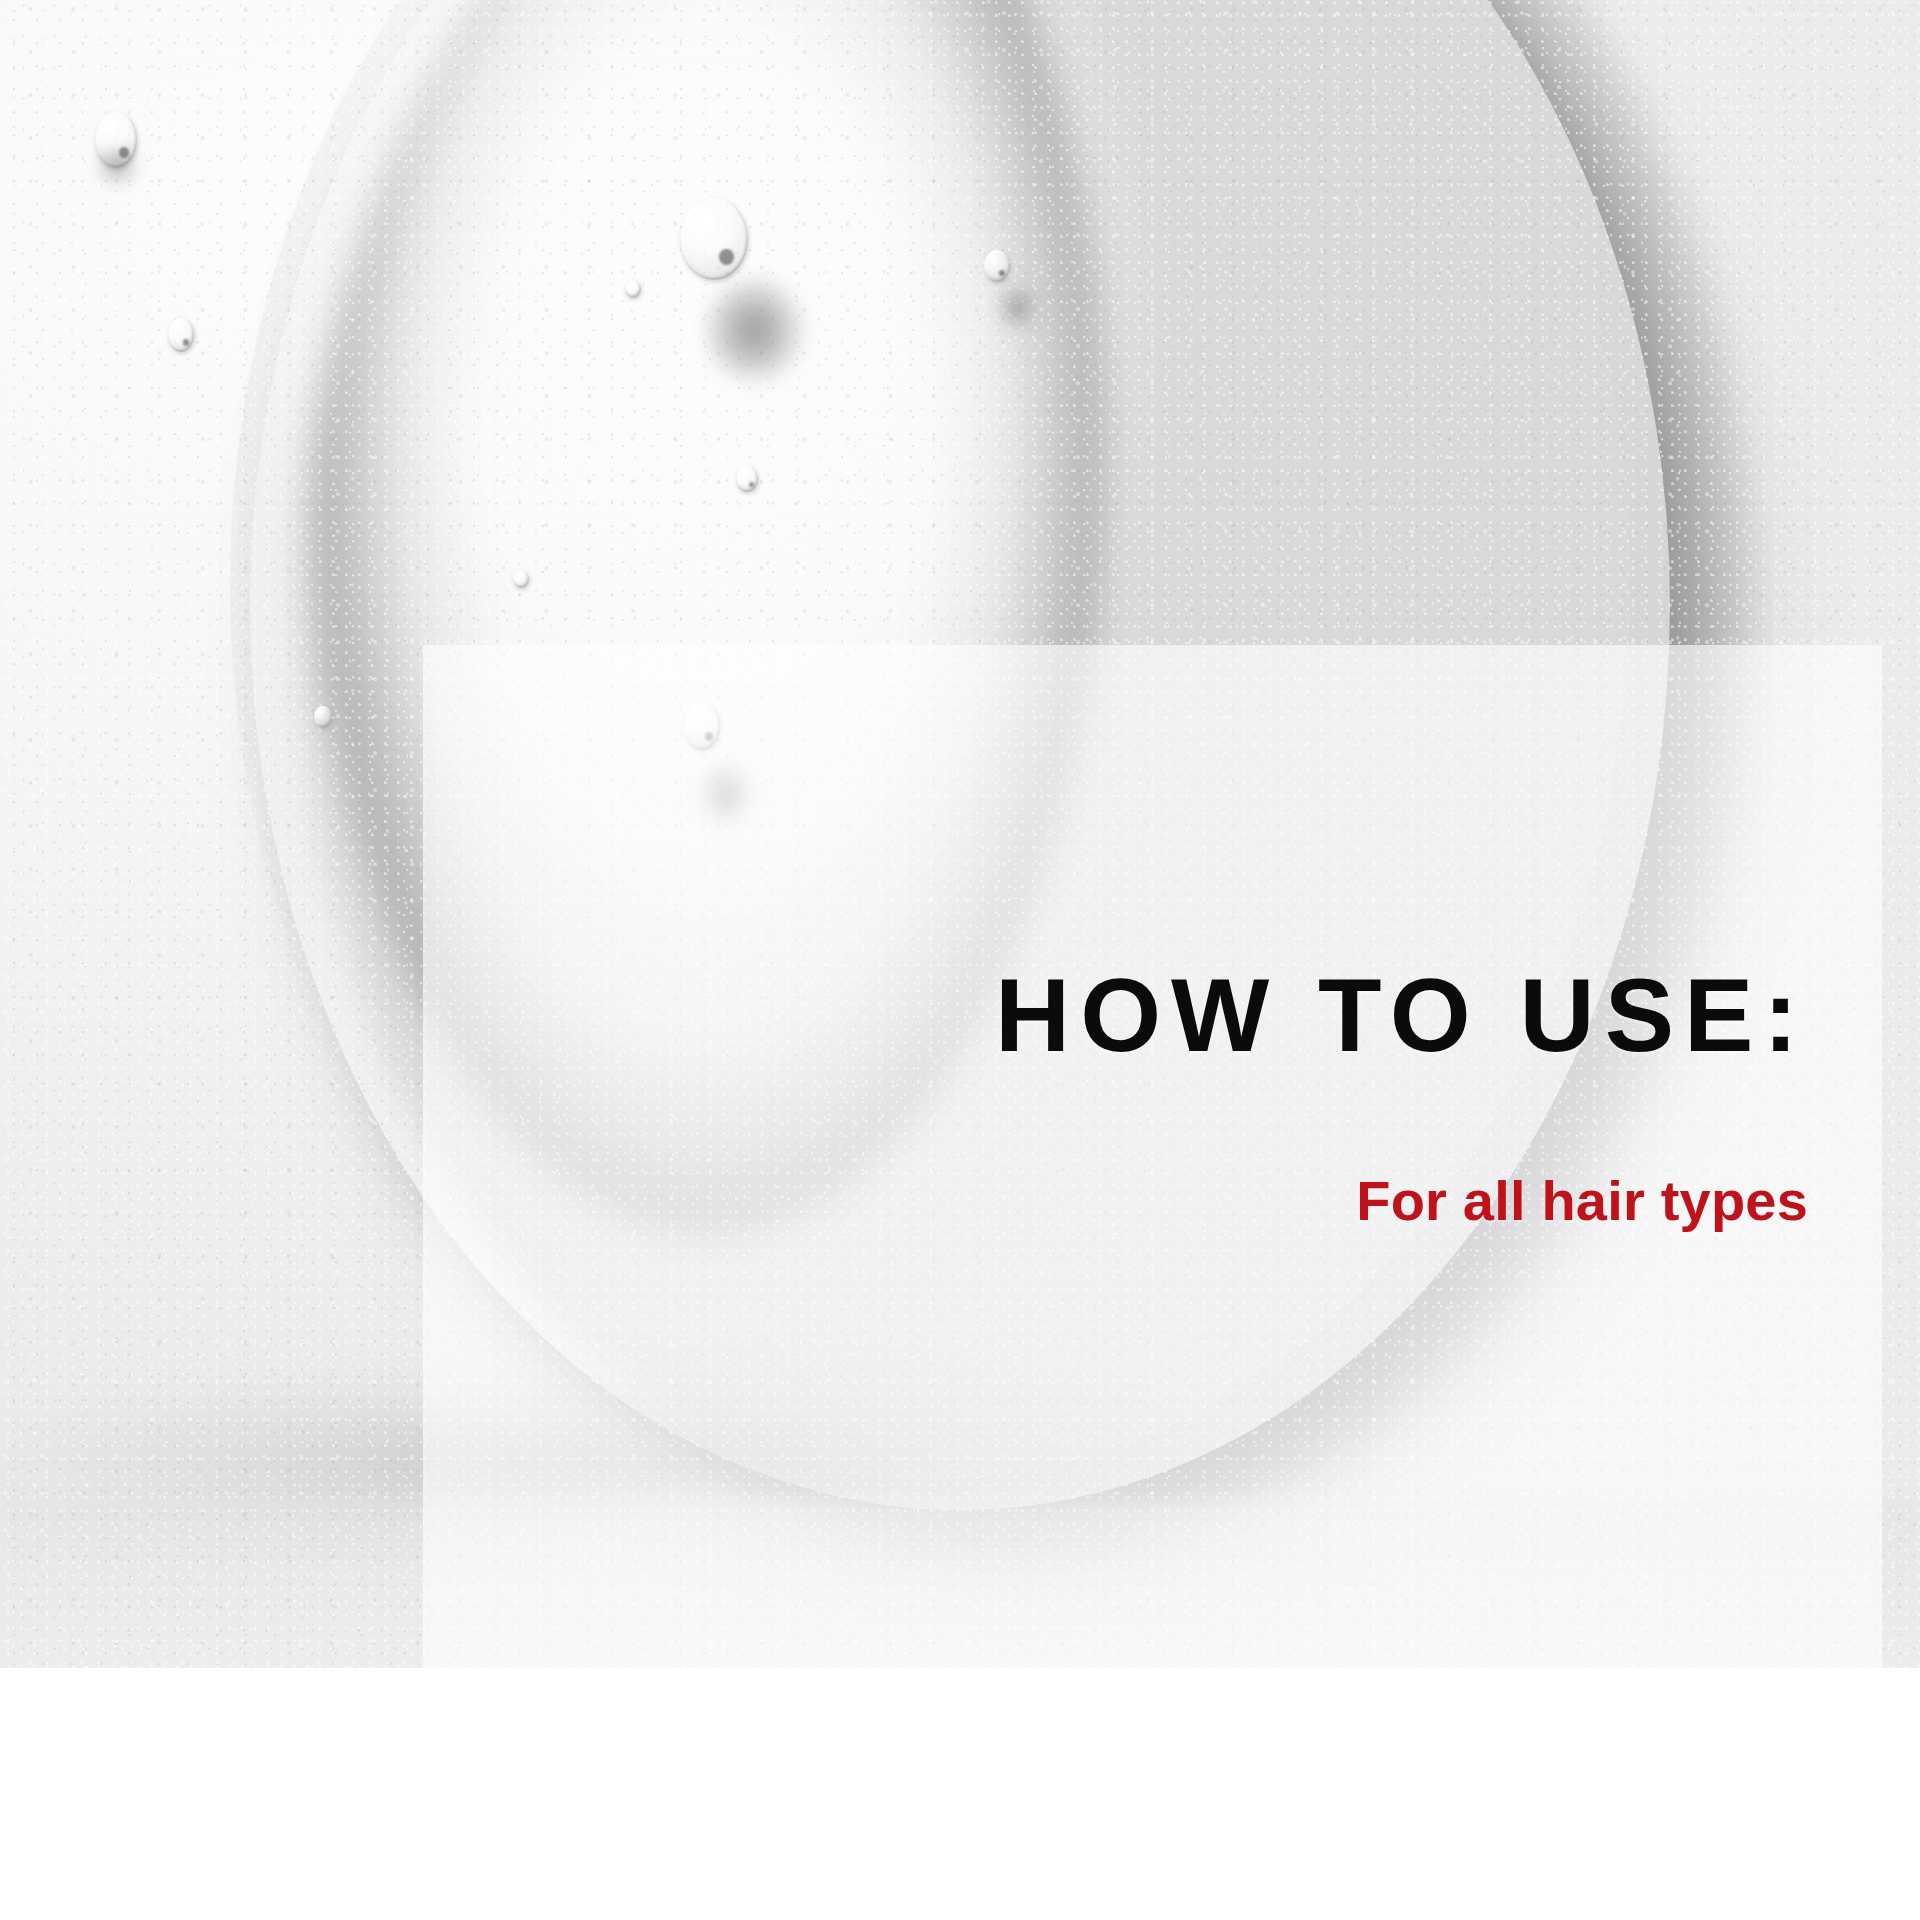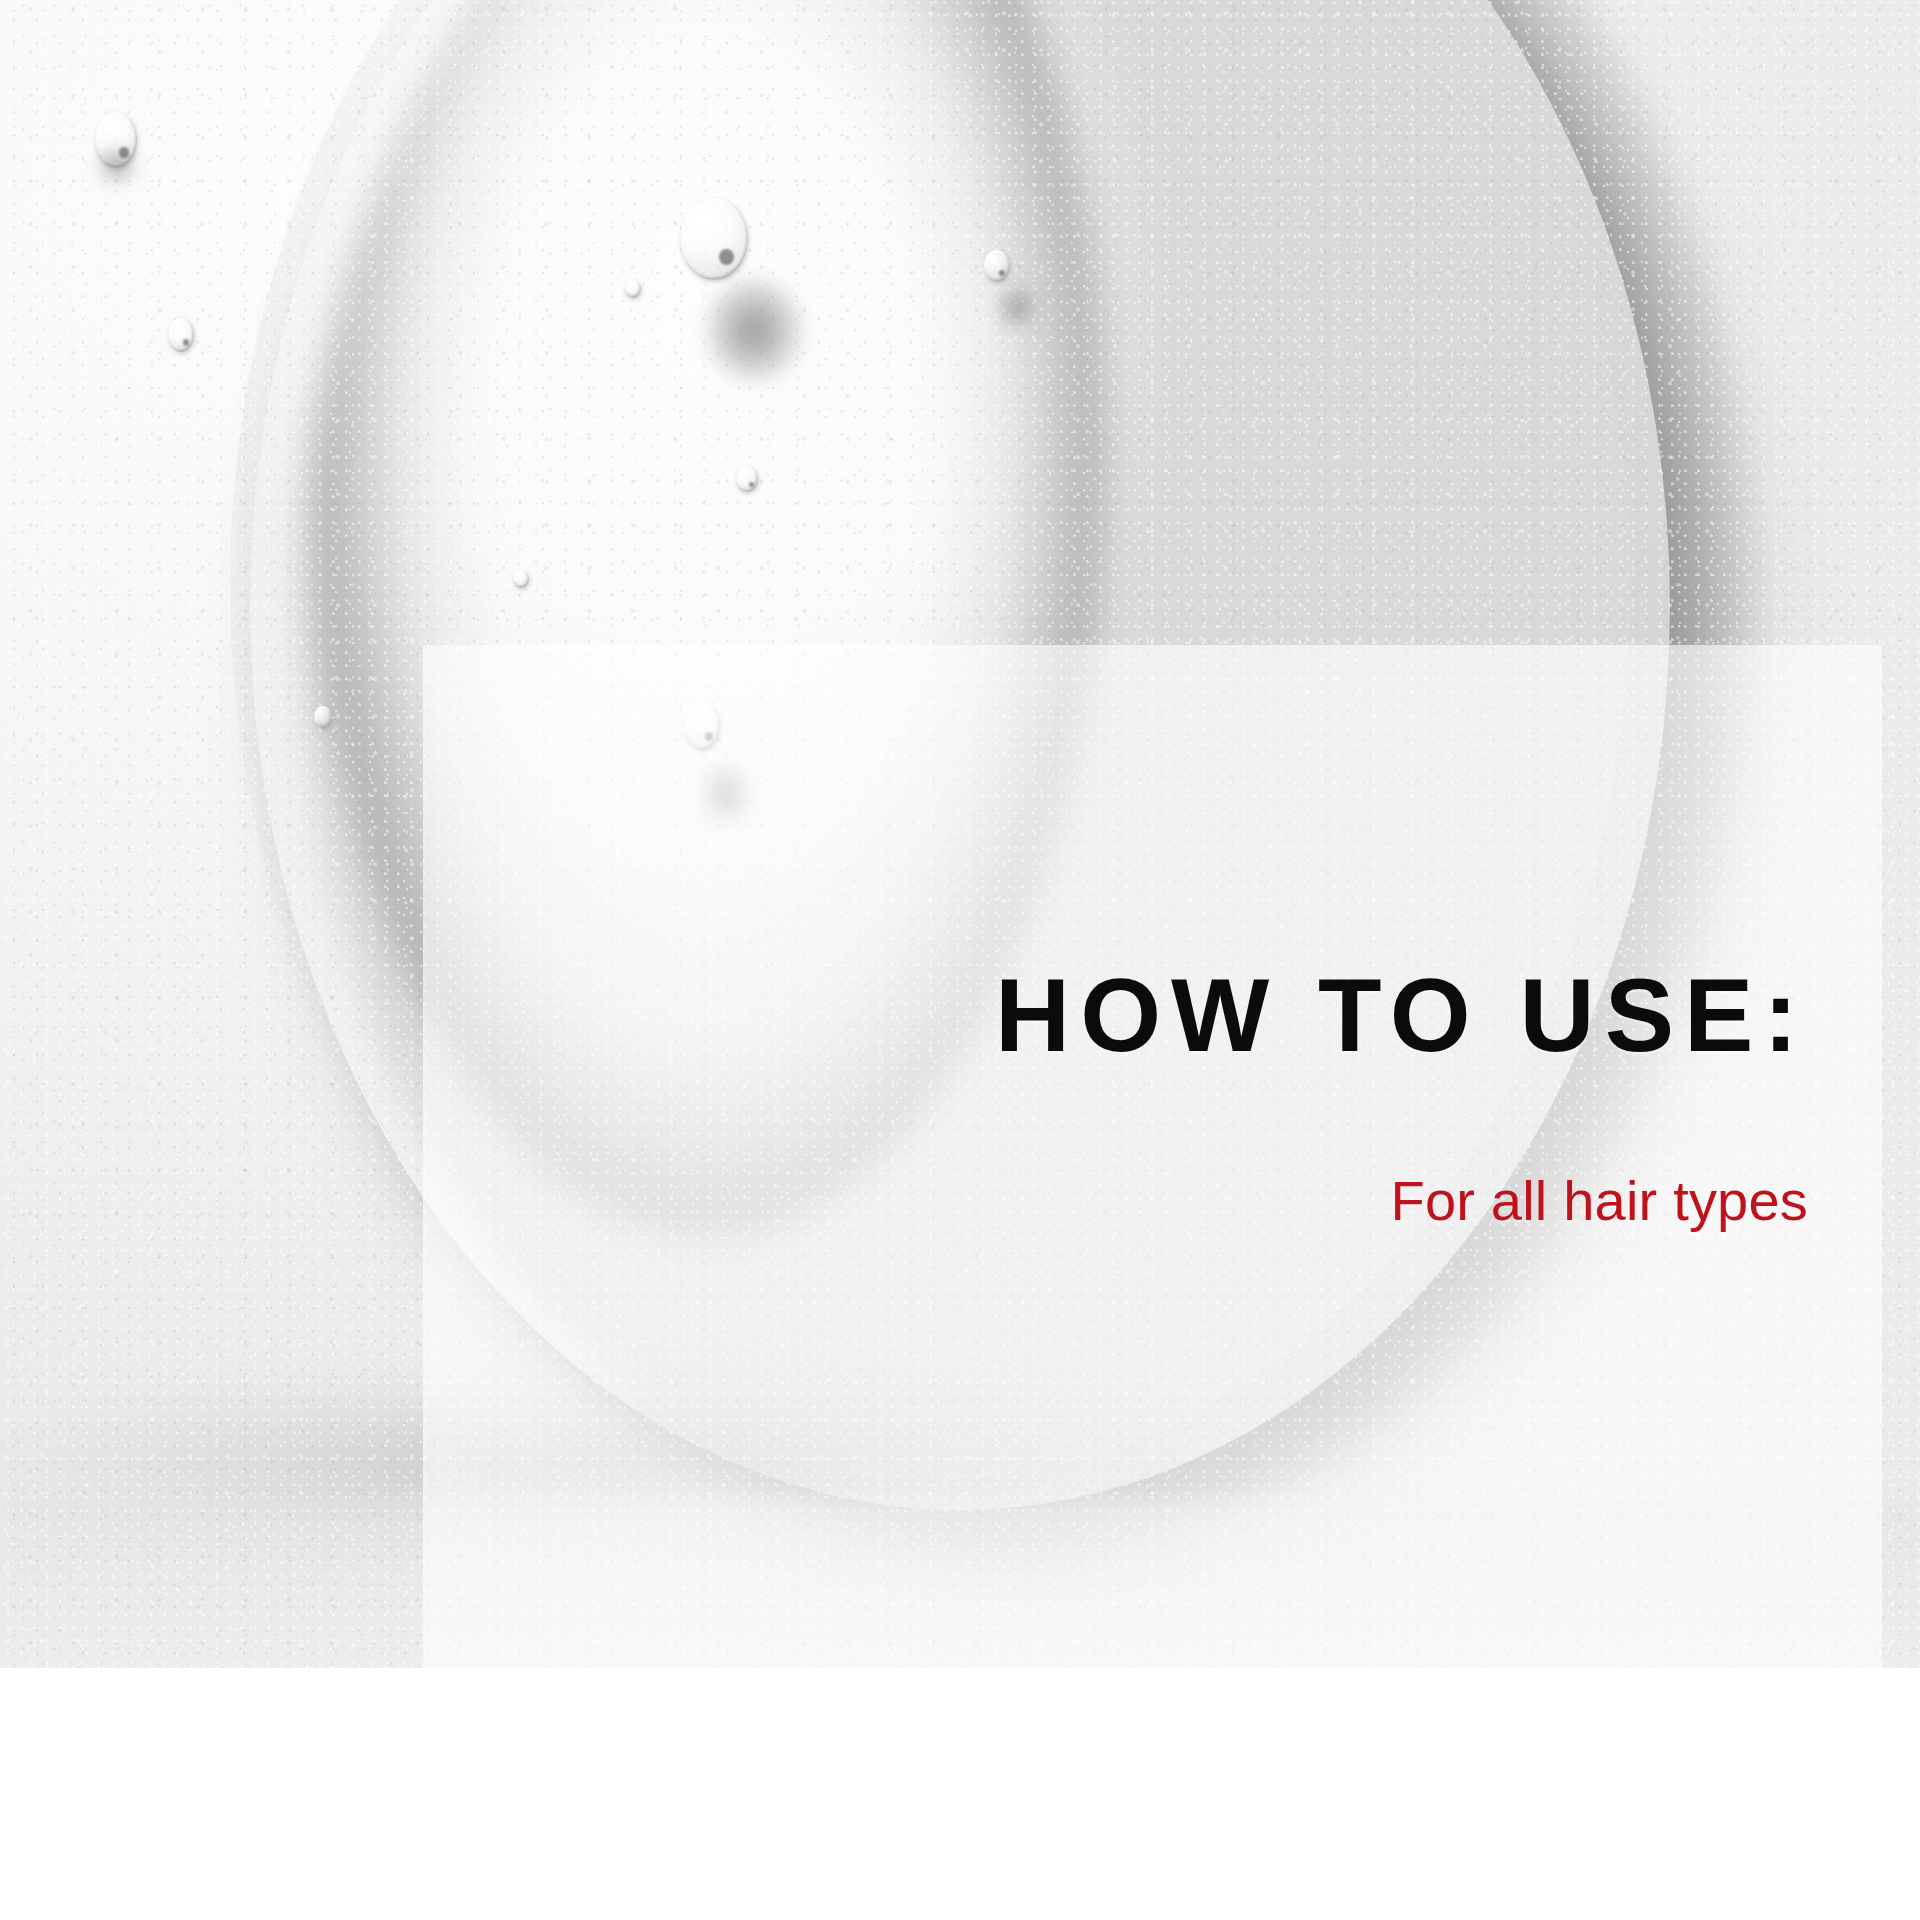--- a/index.html
+++ b/index.html
@@ -197,21 +197,21 @@
     text-shadow: 0 2px 3px rgba(255,255,255,0.55);
   }
 
   .subhead {
     position: absolute;
     right: 0;
     top: 528px;
     margin: 0;
     font-size: 56px;
     line-height: 1.0;
-    font-weight: 400;
+    font-weight: 700;
     letter-spacing: 0.2px;
     text-align: left;
     white-space: nowrap;
     text-shadow: 0 2px 3px rgba(255,255,255,0.5);
   }
 
   .body-copy {
     position: absolute;
     right: 0;
     top: 645px;

